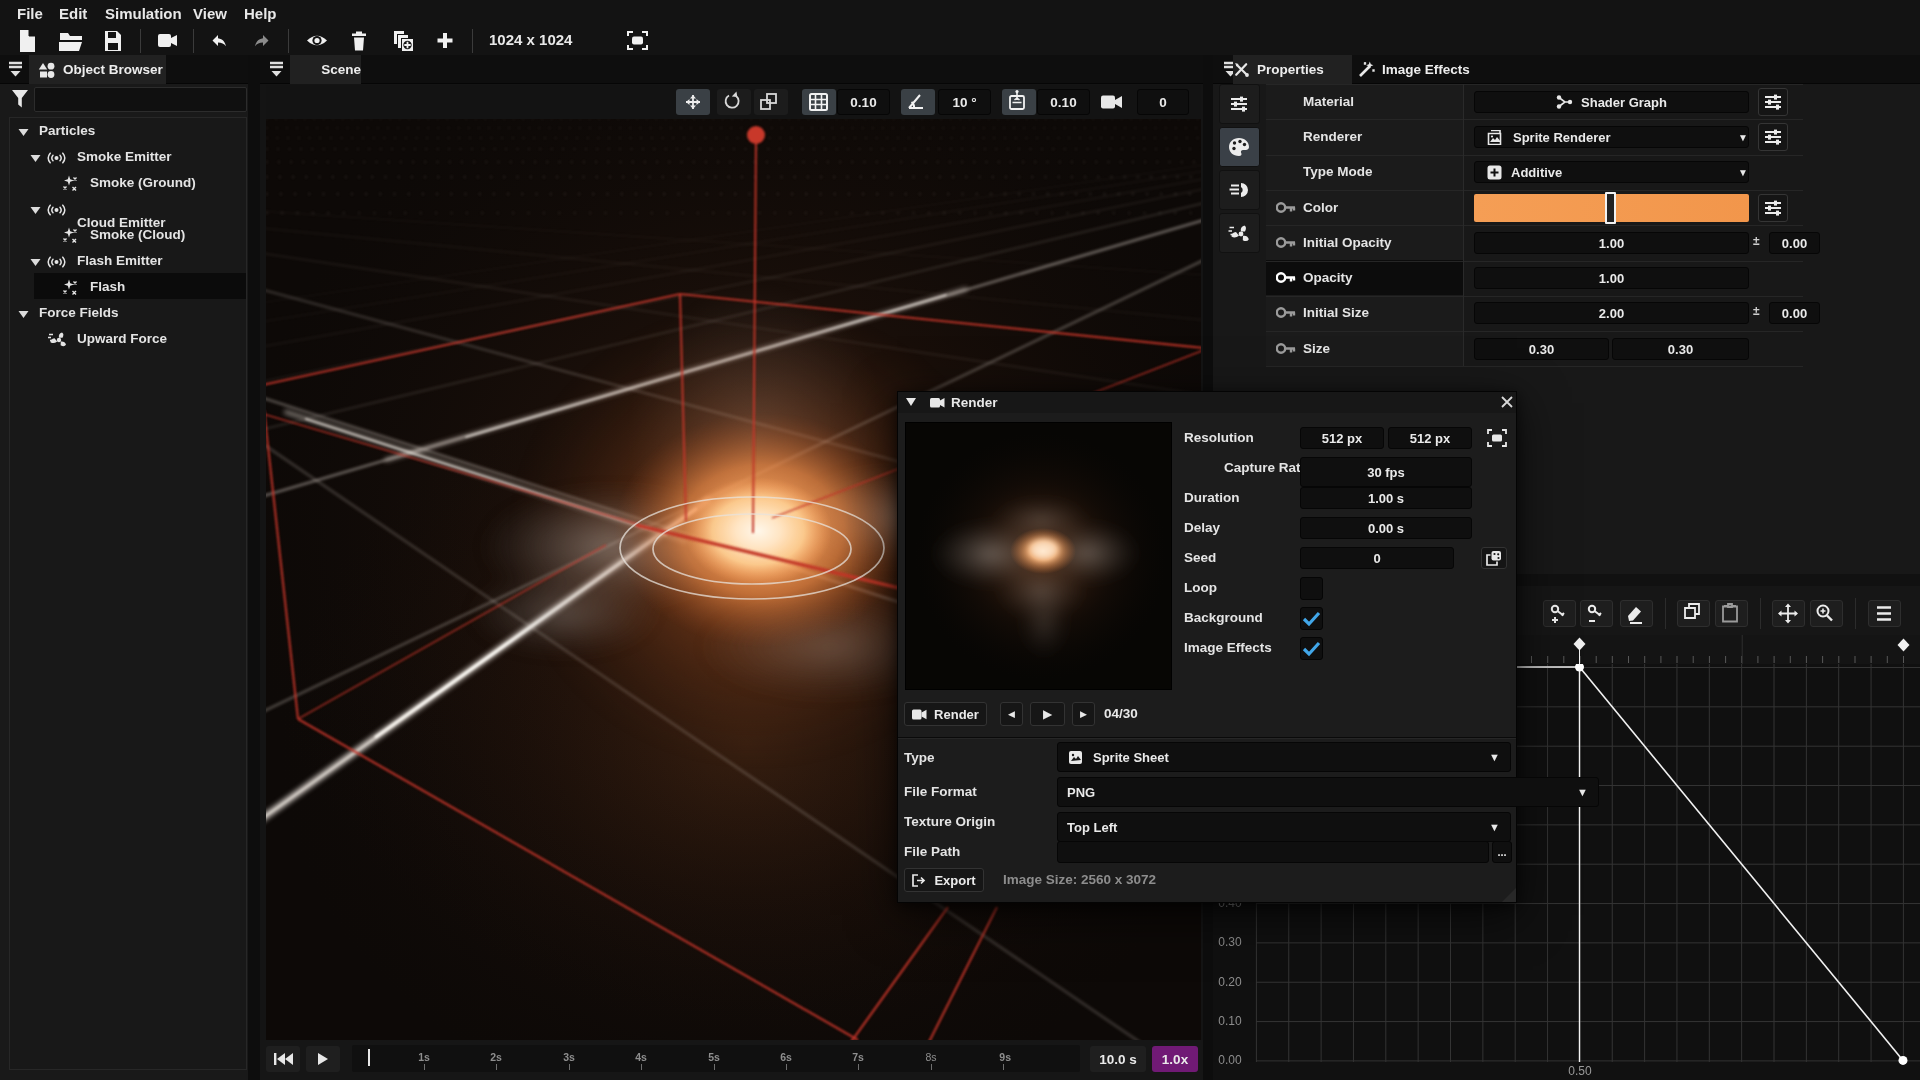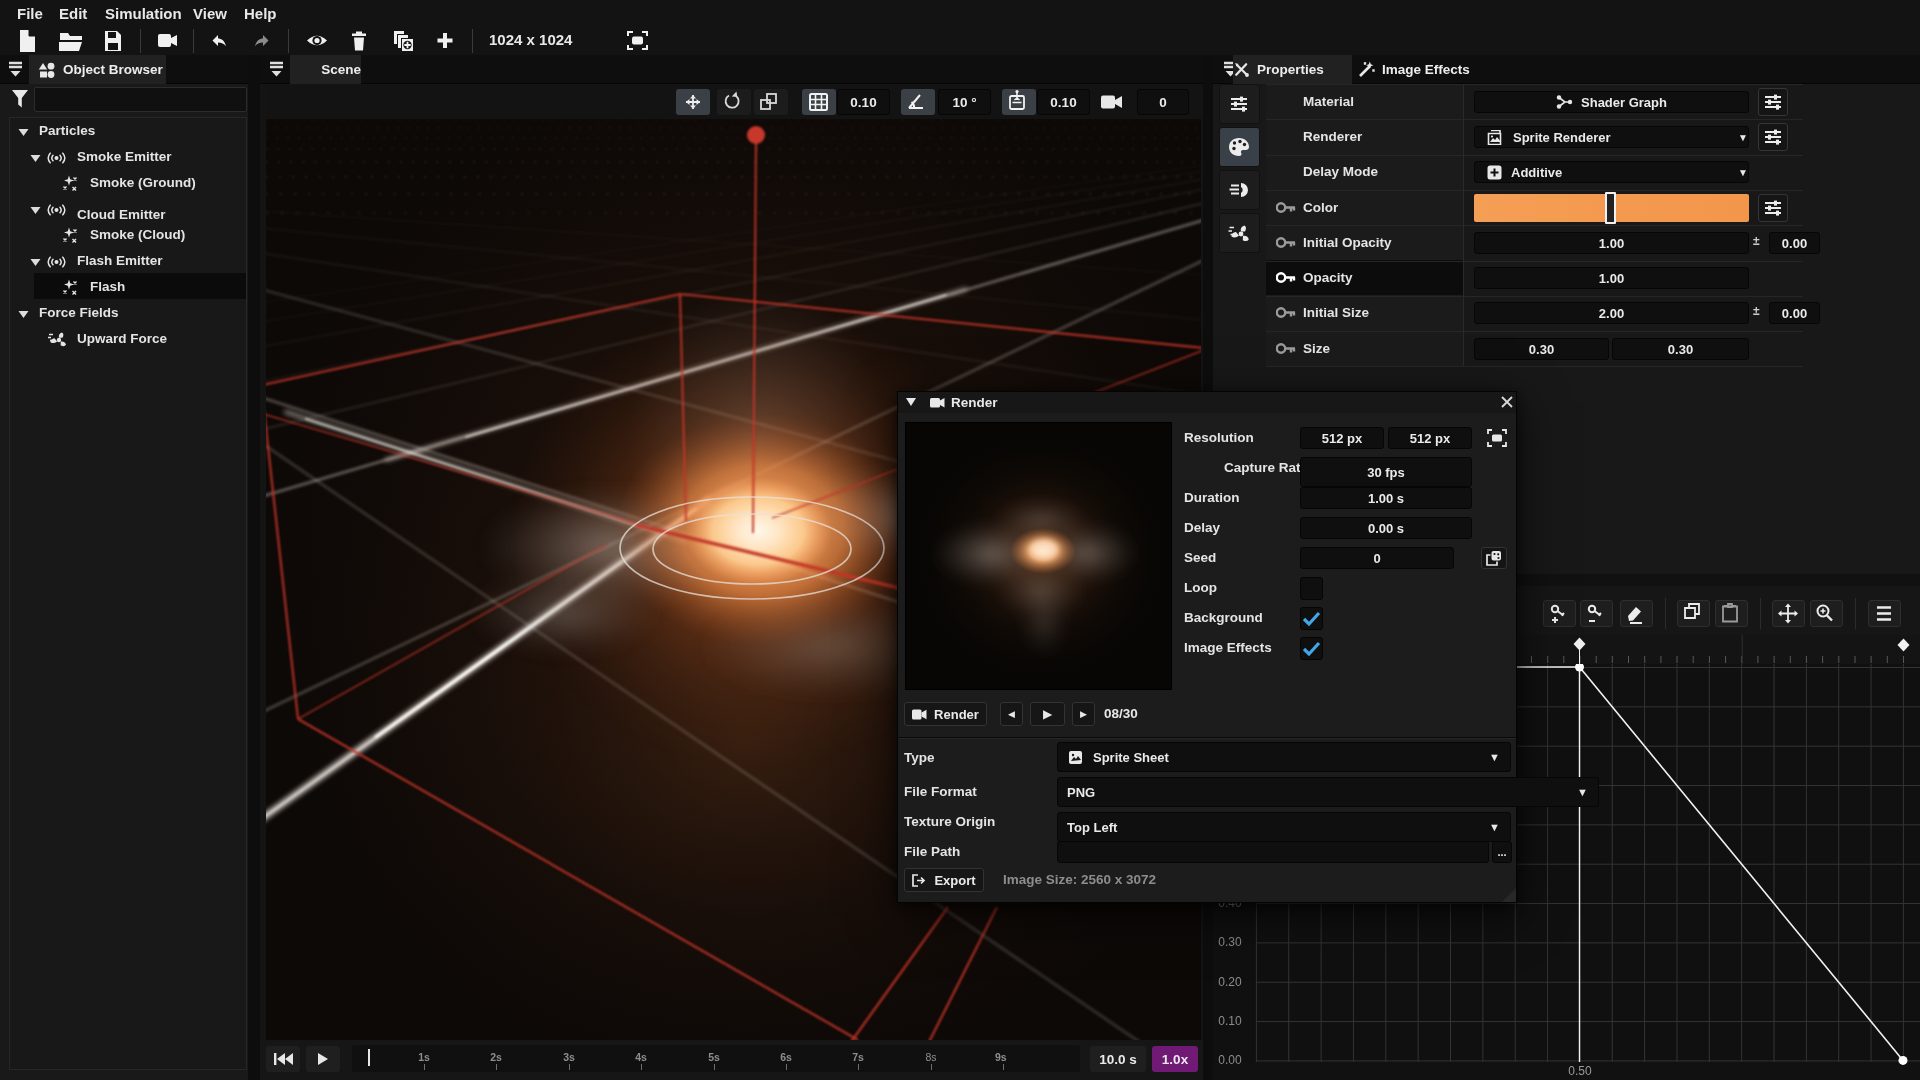--- a/index.html
+++ b/index.html
@@ -123,21 +123,21 @@
   </svg>
 <svg class="ab" style="left:47px;top:150px;" width="19" height="16" viewBox="0 0 19 16">
 <circle cx="9.5" cy="8" r="2" fill="#e4e4e4"></circle>
 <path d="M6,5.2 q-2.4,2.8 0,5.6 M3.2,3.2 q-4,4.8 0,9.6 M13,5.2 q2.4,2.8 0,5.6 M15.8,3.2 q4,4.8 0,9.6" stroke="#e4e4e4" stroke-width="1.5" fill="none" stroke-linecap="round"></path>
 </svg>
 <div class="lblr" style="left:90px;top:175px;">Smoke (Ground)</div>
 <svg class="ab" style="left:62px;top:175px;" width="16" height="17" viewBox="0 0 16 17">
 <path d="M7,0.5 l1.2,3.8 3.8,1.2 -3.8,1.2 -1.2,3.8 -1.2,-3.8 -3.8,-1.2 3.8,-1.2 z" fill="#e4e4e4"></path>
 <path d="M11.5,2.5 l3,3 M14.5,2.5 l-3,3 M1.5,11.5 l3,3 M4.5,11.5 l-3,3 M10.5,12 l3.5,3.5 M14,12 l-3.5,3.5" stroke="#e4e4e4" stroke-width="1.4"></path>
 </svg>
-<div class="lblr" style="left:77px;top:207px;">Cloud Emitter</div>
+<div class="lblr" style="left:77px;top:215px;">Cloud Emitter</div>
 <svg class="ab" style="left:30px;top:206px;" width="11" height="9" viewBox="0 0 11 9">
     <path d="M0.5,1 h10 l-5,7 z" fill="#dcdcdc"></path>
   </svg>
 <svg class="ab" style="left:47px;top:202px;" width="19" height="16" viewBox="0 0 19 16">
 <circle cx="9.5" cy="8" r="2" fill="#e4e4e4"></circle>
 <path d="M6,5.2 q-2.4,2.8 0,5.6 M3.2,3.2 q-4,4.8 0,9.6 M13,5.2 q2.4,2.8 0,5.6 M15.8,3.2 q4,4.8 0,9.6" stroke="#e4e4e4" stroke-width="1.5" fill="none" stroke-linecap="round"></path>
 </svg>
 <div class="lblr" style="left:90px;top:227px;">Smoke (Cloud)</div>
 <svg class="ab" style="left:62px;top:227px;" width="16" height="17" viewBox="0 0 16 17">
 <path d="M7,0.5 l1.2,3.8 3.8,1.2 -3.8,1.2 -1.2,3.8 -1.2,-3.8 -3.8,-1.2 3.8,-1.2 z" fill="#e4e4e4"></path>
@@ -344,21 +344,21 @@
 <div class="ab" style="left:633px;top:1051px;width:16px;text-align:center;color:#8f8f8f;font-size:10.5px;font-weight:700;">4s</div>
 <div class="ab" style="left:641px;top:1064px;width:1px;height:6px;background:#6f6f6f;"></div>
 <div class="ab" style="left:706px;top:1051px;width:16px;text-align:center;color:#8f8f8f;font-size:10.5px;font-weight:700;">5s</div>
 <div class="ab" style="left:714px;top:1064px;width:1px;height:6px;background:#6f6f6f;"></div>
 <div class="ab" style="left:778px;top:1051px;width:16px;text-align:center;color:#8f8f8f;font-size:10.5px;font-weight:700;">6s</div>
 <div class="ab" style="left:786px;top:1064px;width:1px;height:6px;background:#6f6f6f;"></div>
 <div class="ab" style="left:850px;top:1051px;width:16px;text-align:center;color:#8f8f8f;font-size:10.5px;font-weight:700;">7s</div>
 <div class="ab" style="left:858px;top:1064px;width:1px;height:6px;background:#6f6f6f;"></div>
 <div class="ab" style="left:923px;top:1051px;width:16px;text-align:center;color:#8f8f8f;font-size:10.5px;font-weight:400;">8s</div>
 <div class="ab" style="left:931px;top:1064px;width:1px;height:6px;background:#6f6f6f;"></div>
-<div class="ab" style="left:995px;top:1051px;width:16px;text-align:left;color:#8f8f8f;font-size:10.5px;font-weight:700;">9s</div>
+<div class="ab" style="left:995px;top:1051px;width:16px;text-align:right;color:#8f8f8f;font-size:10.5px;font-weight:700;">9s</div>
 <div class="ab" style="left:1003px;top:1064px;width:1px;height:6px;background:#6f6f6f;"></div>
 <div class="box" style="left:1090px;top:1046px;width:56px;height:26px;background:#1f1f1f;border:none;font-size:13.5px;">10.0 s</div>
 <div class="box" style="left:1152px;top:1046px;width:46px;height:26px;background:#701a75;border:none;font-size:13.5px;">1.0x</div>
 <div class="ab" style="left:1213px;top:84px;width:707px;height:490px;background:#181818;"></div>
 <div class="ab" style="left:1219px;top:84px;width:41px;height:40px;background:#1d1d1d;border:1px solid #111;border-radius:3px;"></div>
 <div class="ab" style="left:1219px;top:127px;width:41px;height:40px;background:#3a4047;border:1px solid #111;border-radius:3px;"></div>
 <div class="ab" style="left:1219px;top:170px;width:41px;height:40px;background:#1d1d1d;border:1px solid #111;border-radius:3px;"></div>
 <div class="ab" style="left:1219px;top:213px;width:41px;height:40px;background:#1d1d1d;border:1px solid #111;border-radius:3px;"></div>
 <svg class="ab" style="left:1229px;top:95px;" width="20" height="18" viewBox="0 0 20 18">
 <g stroke="#ececec" stroke-width="1.8">
@@ -394,21 +394,21 @@
 <div class="ab" style="left:1266px;top:154.6px;width:537px;height:1px;background:#262626;"></div>
 <div class="ab" style="left:1266px;top:189.9px;width:537px;height:1px;background:#262626;"></div>
 <div class="ab" style="left:1266px;top:225.2px;width:537px;height:1px;background:#262626;"></div>
 <div class="ab" style="left:1266px;top:260.5px;width:537px;height:1px;background:#262626;"></div>
 <div class="ab" style="left:1266px;top:295.8px;width:537px;height:1px;background:#262626;"></div>
 <div class="ab" style="left:1266px;top:331.1px;width:537px;height:1px;background:#262626;"></div>
 <div class="ab" style="left:1266px;top:366.4px;width:537px;height:1px;background:#262626;"></div>
 <div class="ab" style="left:1463px;top:84px;width:1px;height:282px;background:#2a2a2a;"></div>
 <div class="lblr" style="left:1303px;top:94px;">Material</div>
 <div class="lblr" style="left:1303px;top:129px;">Renderer</div>
-<div class="lblr" style="left:1303px;top:164px;">Delay Mode</div>
+<div class="lblr" style="left:1303px;top:164px;">Type Mode</div>
 <div class="lblr" style="left:1303px;top:200px;">Color</div>
 <svg class="ab" style="left:1276px;top:202px;" width="20" height="11" viewBox="0 0 20 11">
 <circle cx="5" cy="5.5" r="4.2" fill="none" stroke="#9b9b9b" stroke-width="2.4"></circle>
 <path d="M9,5.5 h10 M15,5.5 v4 M18,5.5 v3" stroke="#9b9b9b" stroke-width="2.4"></path>
 </svg>
 <div class="lblr" style="left:1303px;top:235px;">Initial Opacity</div>
 <svg class="ab" style="left:1276px;top:237px;" width="20" height="11" viewBox="0 0 20 11">
 <circle cx="5" cy="5.5" r="4.2" fill="none" stroke="#9b9b9b" stroke-width="2.4"></circle>
 <path d="M9,5.5 h10 M15,5.5 v4 M18,5.5 v3" stroke="#9b9b9b" stroke-width="2.4"></path>
 </svg>
@@ -738,21 +738,21 @@
     </svg>Render</div>
 <div class="ab" style="left:1000px;top:702px;width:23px;height:24px;background:#161616;border:1px solid #333;border-radius:3px;display:flex;align-items:center;justify-content:center;">
     <span style="color:#e8e8e8;font-size:9px;">◀</span>
   </div>
 <div class="ab" style="left:1030px;top:702px;width:35px;height:24px;background:#161616;border:1px solid #333;border-radius:3px;display:flex;align-items:center;justify-content:center;">
     <span style="color:#e8e8e8;font-size:12px;">▶</span>
   </div>
 <div class="ab" style="left:1072px;top:702px;width:23px;height:24px;background:#161616;border:1px solid #333;border-radius:3px;display:flex;align-items:center;justify-content:center;">
     <span style="color:#e8e8e8;font-size:9px;">▶</span>
   </div>
-<div class="ab txt" style="left:1104px;top:706px;font-size:13.5px;">08/30</div>
+<div class="ab txt" style="left:1104px;top:706px;font-size:13.5px;">04/30</div>
 <div class="ab" style="left:898px;top:737px;width:618px;height:1px;background:#0a0a0a;"></div>
 <div class="ab" style="left:898px;top:738px;width:618px;height:1px;background:#262626;"></div>
 <div class="lblr" style="left:904px;top:750px;">Type</div>
 <div class="lblr" style="left:904px;top:784px;">File Format</div>
 <div class="lblr" style="left:904px;top:814px;">Texture Origin</div>
 <div class="lblr" style="left:904px;top:844px;">File Path</div>
 <div class="box" style="left:1057px;top:742px;width:454px;height:30px;justify-content:flex-start;padding-left:10px;"><svg width="15" height="15" viewBox="0 0 15 15" style="margin-right:10px;">
       <rect x="1" y="1" width="13" height="13" rx="2" fill="#e8e8e8"></rect>
       <path d="M3,11 l3,-4 2,2 2,-3 3,4 z" fill="#161616"></path>
       <circle cx="5" cy="5" r="1.2" fill="#161616"></circle>

